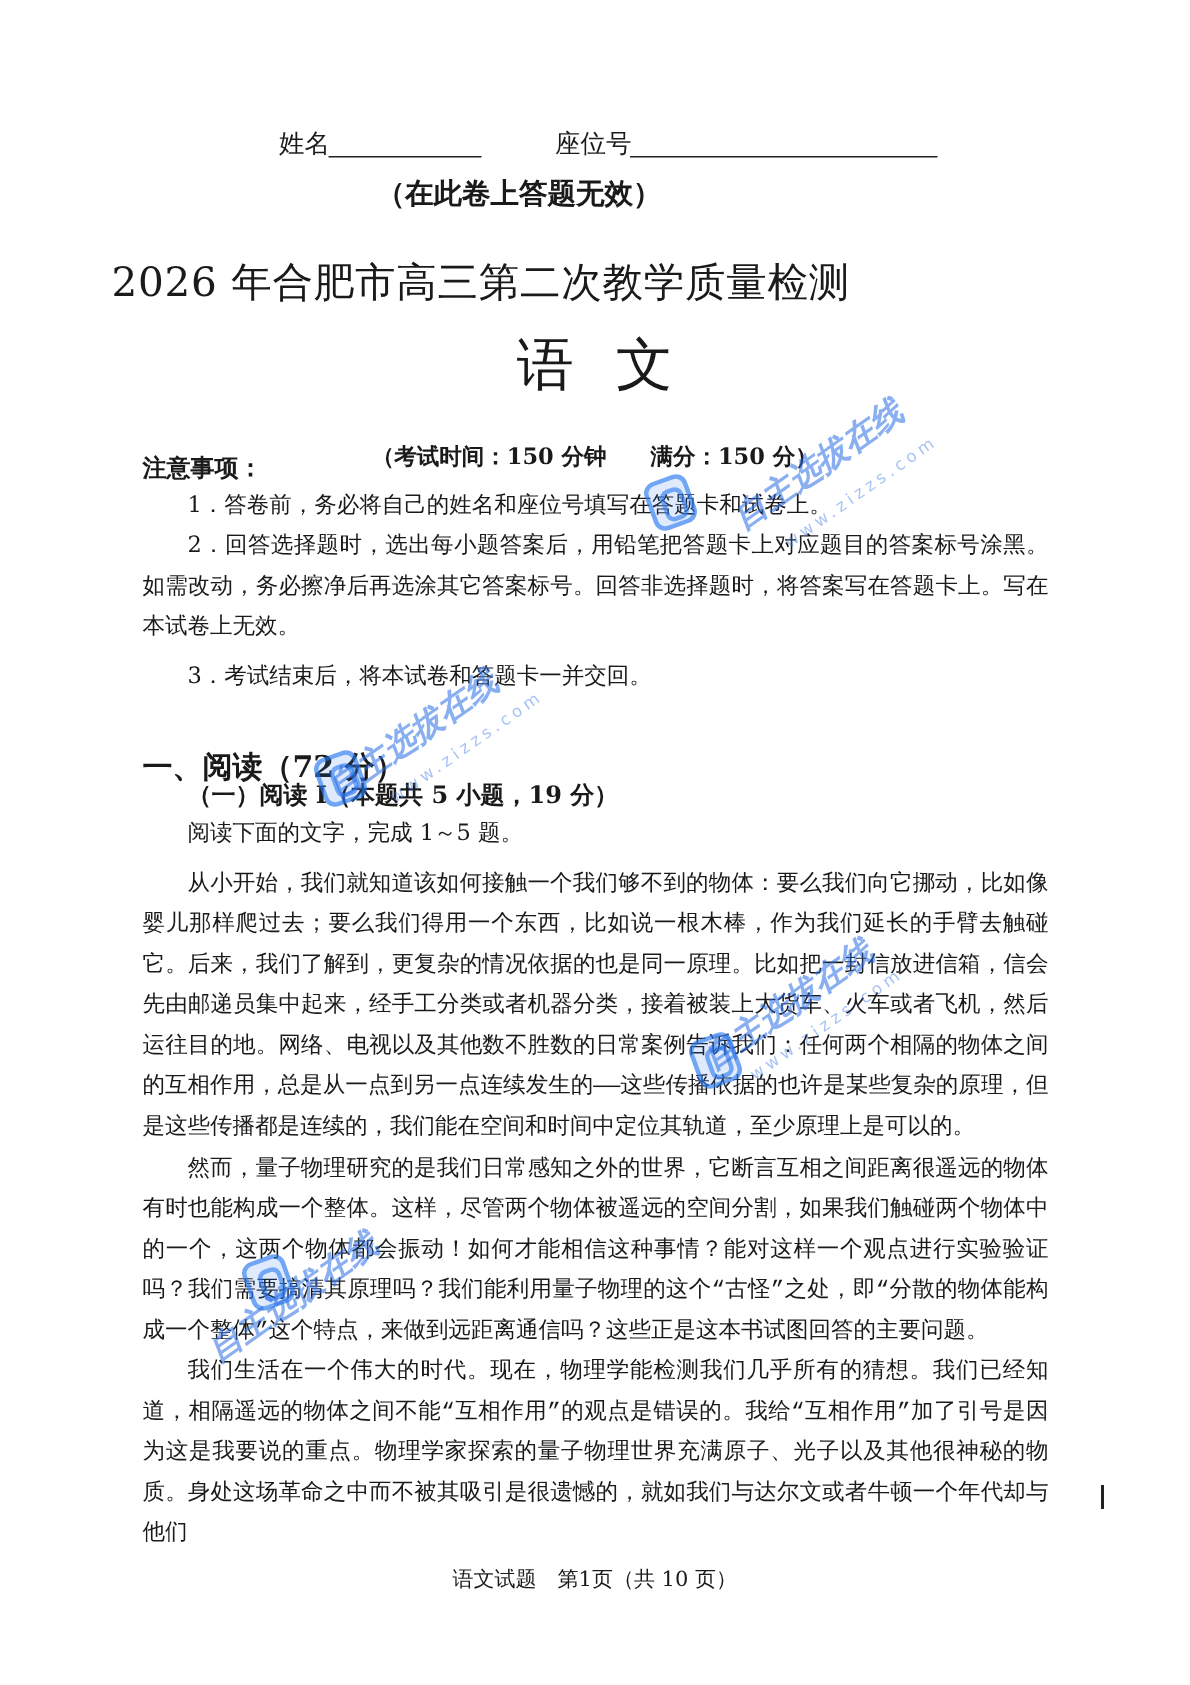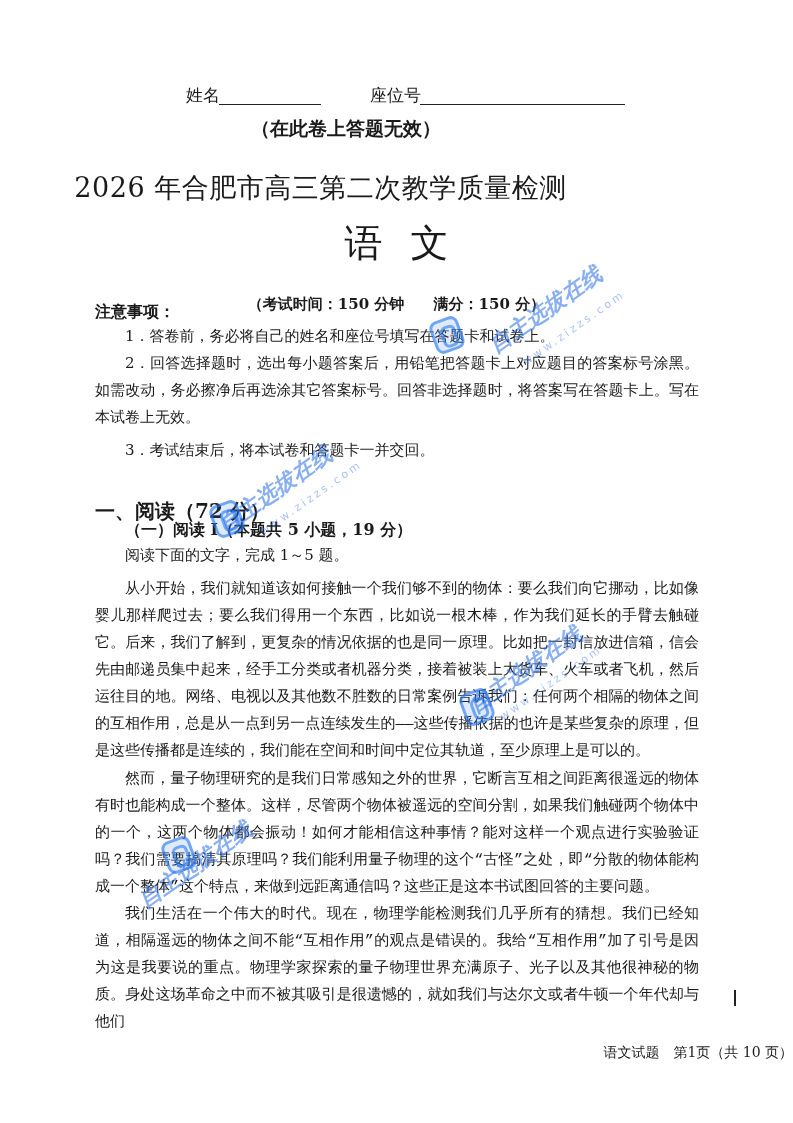--- a/index.html
+++ b/index.html
@@ -16,21 +16,21 @@
   .subject { top: 218px; left: 0; width: 793px; text-align: center; font-size: 38px; font-weight: normal; letter-spacing: 28px; padding-left: 28px; box-sizing: border-box; }
   .exam-info { top: 277px; left: 0; width: 793px; text-align: center; font-size: 15px; font-weight: bold; margin-top: 18px; }
   .exam-info span { margin: 0 12px; }
   .notes-title { top: 302px; left: 95px; font-size: 16px; font-weight: bold; }
   .para { position: absolute; left: 95px; width: 604px; font-size: 15px; line-height: 27px; text-align: justify; }
   .indent { text-indent: 30px; }
   .section-title { top: 498px; left: 95px; font-size: 20px; font-weight: bold; }
   .sub-title { top: 520px; left: 125px; font-size: 16px; font-weight: bold; }
   .instruction { top: 546px; left: 125px; font-size: 15px; }
   .body-text { font-family: Liberation Mono, monospace; font-size: 15px; line-height: 27px; }
-  .footer { top: 1044px; left: 0; width: 793px; text-align: right; font-size: 14px; }
+  .footer { top: 1044px; left: 0; width: 793px; text-align: center; font-size: 14px; }
   .mark { left: 734px; top: 990px; width: 2px; height: 16px; background: #222; }
   .wm-text { color: rgba(40,110,230,0.55); font-weight: bold; font-style: italic; transform: rotate(-35deg); transform-origin: left bottom; white-space: nowrap; pointer-events: none; }
   .wm-url { color: rgba(60,120,230,0.45); font-family: "DejaVu Sans", sans-serif; font-size: 11px; letter-spacing: 3px; transform: rotate(-35deg); transform-origin: left bottom; white-space: nowrap; pointer-events: none; }
   .wm-logo { width: 30px; height: 34px; border: 3px solid rgba(40,120,240,0.6); border-radius: 8px; background: rgba(40,120,240,0.15); transform: rotate(-20deg); pointer-events: none; box-sizing: border-box; }
   .wm-logo::after { content: ""; position: absolute; left: 6px; top: 5px; width: 10px; height: 16px; border: 3px solid rgba(40,120,240,0.6); border-radius: 6px; }
 </style>
 </head>
 <body>
 
 <div class="abs header-fields">

